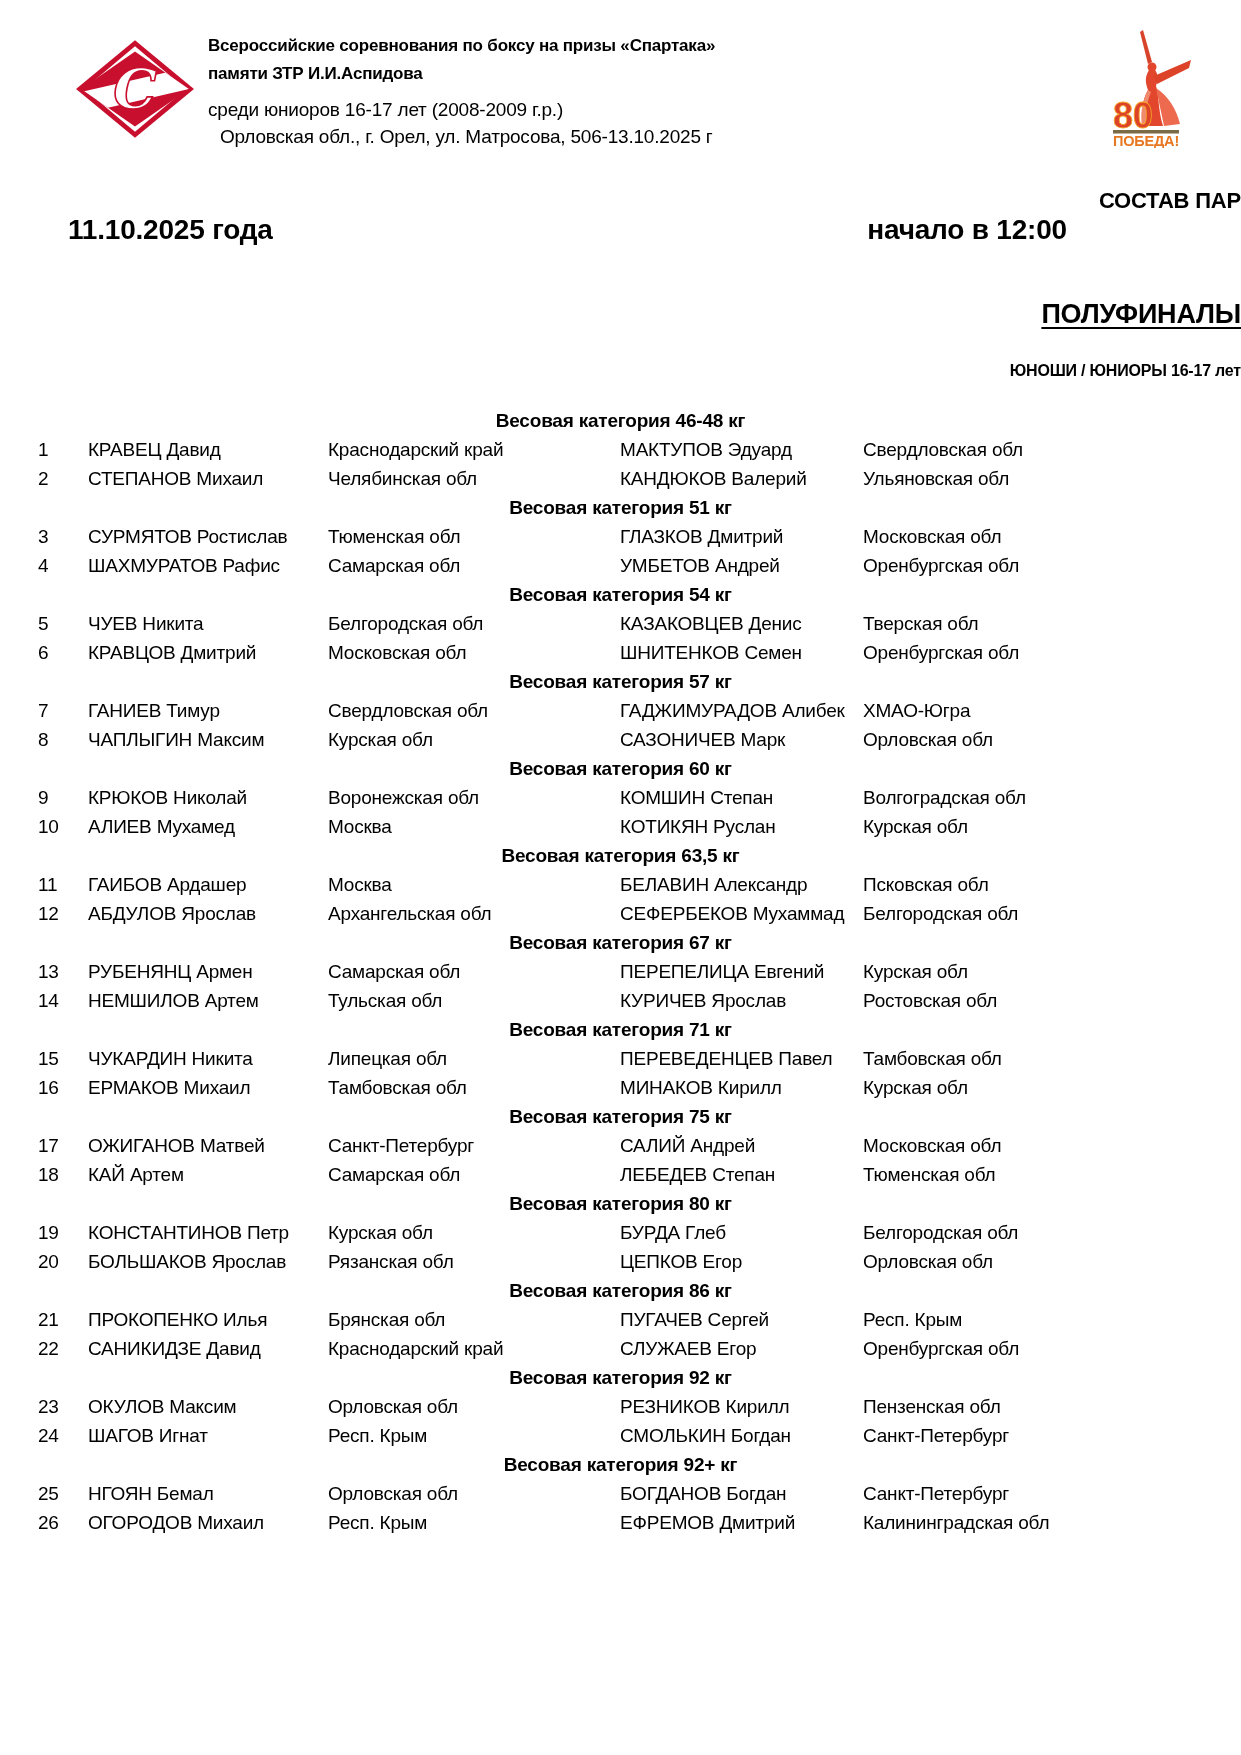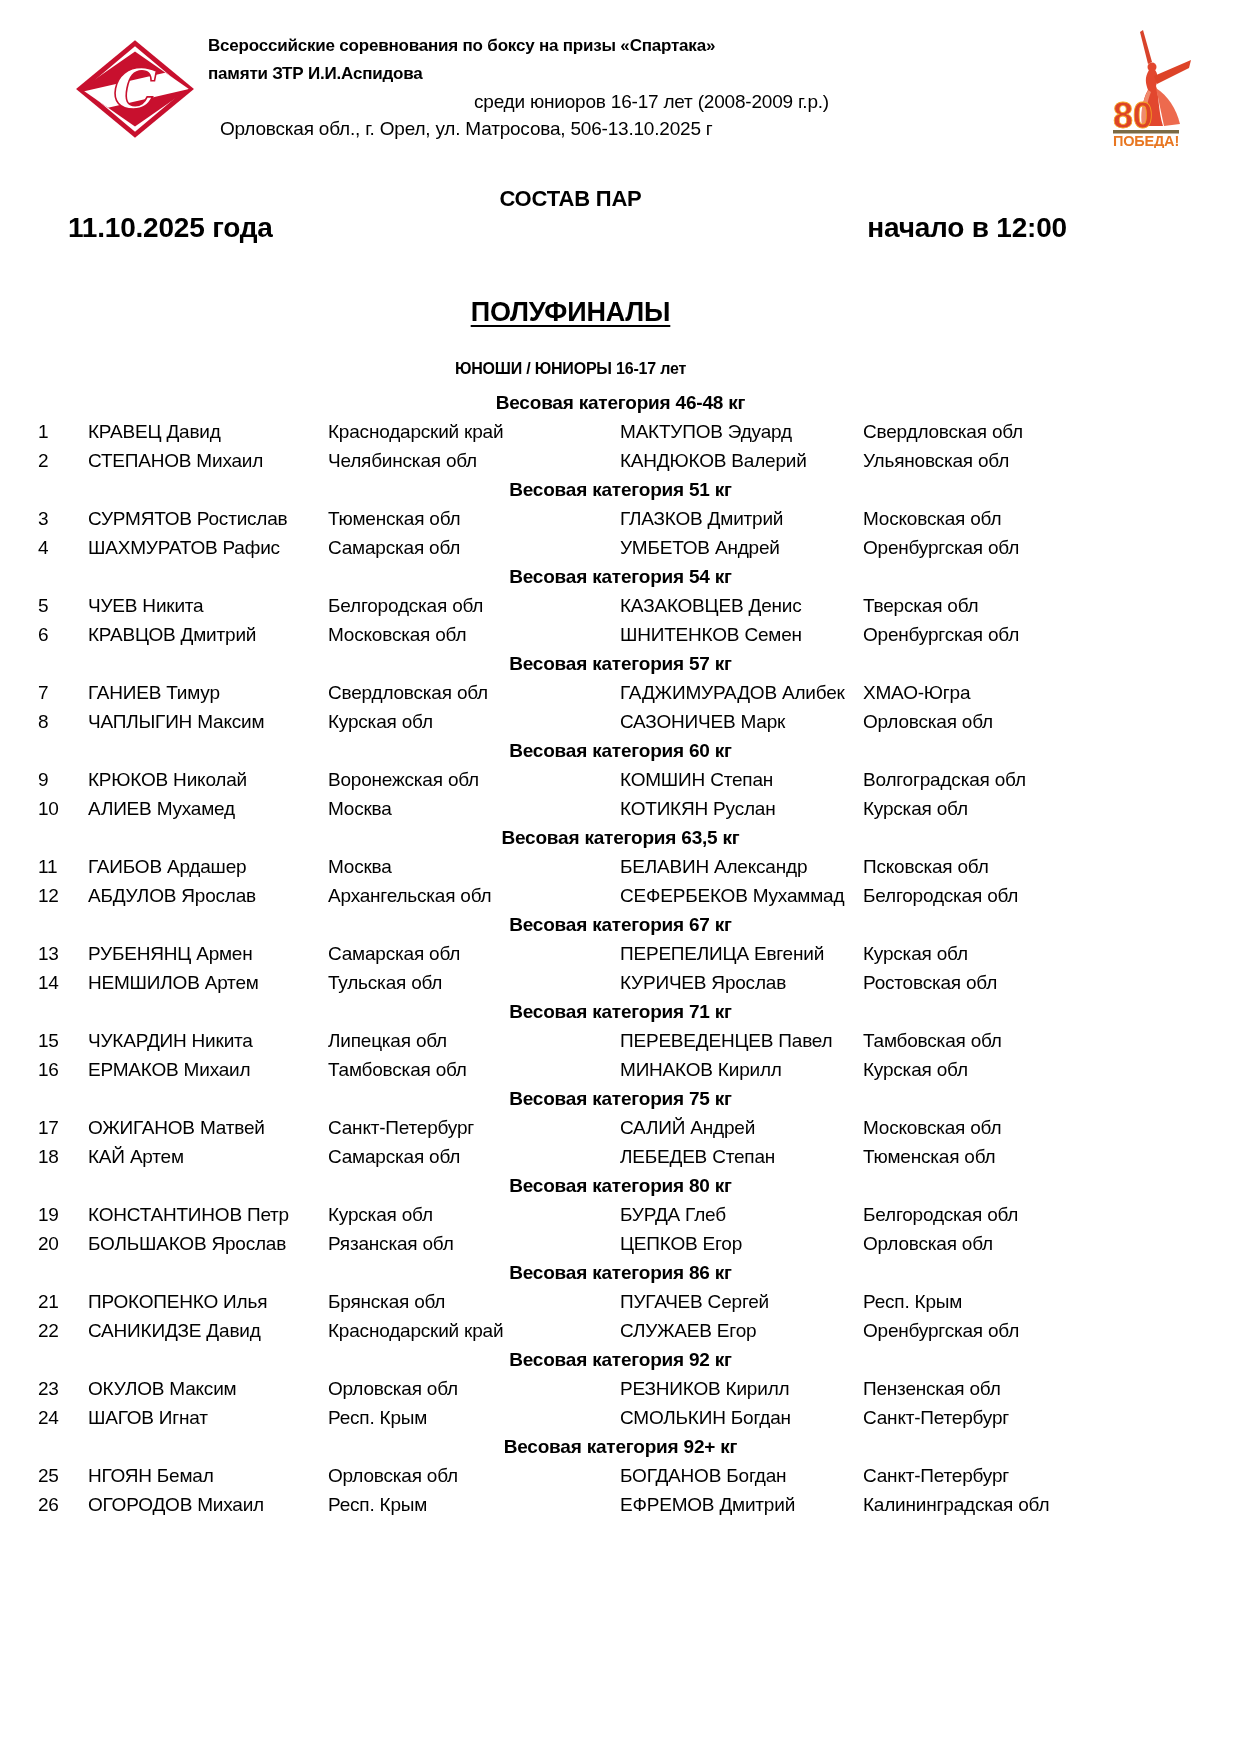--- a/index.html
+++ b/index.html
@@ -11,34 +11,34 @@
     position:relative;
     letter-spacing:-0.2px;
   }
   .page { width:1241px; height:1755px; overflow:hidden; background:#fff; }
 
   
   .doc-header { display:flex; align-items:flex-start; padding:28px 42px 0 74px; }
   .logo-spartak { width:122px; height:102px; margin-top:10px; flex:0 0 auto; }
   .header-text { flex:1 1 auto; padding:4px 12px 0 12px; }
   .title-line { font-size:17px; font-weight:bold; text-align:left; line-height:28px; }
-  .subtitle-line { font-size:19px; text-align:center; line-height:27px; }
+  .subtitle-line { font-size:19px; line-height:27px;margin-top:8px; }
   .venue-row { display:flex; justify-content:flex-start; font-size:19px; line-height:27px; padding:0 68px 0 12px; }
   .logo-victory { width:92px; height:120px; flex:0 0 auto; }
 
   
-  .center-block { text-align:center; padding-right:100px; }
+  .center-block { text-align:right; }
   .doc-title { margin-top:38px; font-size:22px; font-weight:bold; line-height:26px; }
   .date-row { display:flex; justify-content:space-between; padding:2px 174px 0 68px; font-size:28px; font-weight:bold; line-height:27px; }
   .stage-title { margin-top:56px; font-size:27px; font-weight:bold; }
   .stage-title span { text-decoration:underline; text-decoration-thickness:2px; text-underline-offset:4px; }
   .group-title { margin-top:32px; font-size:16px; font-weight:bold; }
 
   
-  .pairs { margin-top:10px; }
+  .pairs { margin-top:26px; }
   .cat-title { font-size:19px; font-weight:bold; text-align:center; line-height:29px; }
   .bout-row {
     display:grid;
     grid-template-columns:50px 240px 207px 85px 243px 207px;
     padding-left:38px;
     font-size:19px; line-height:29px;
     white-space:nowrap;
   }
   .cell-right { }
 </style>

